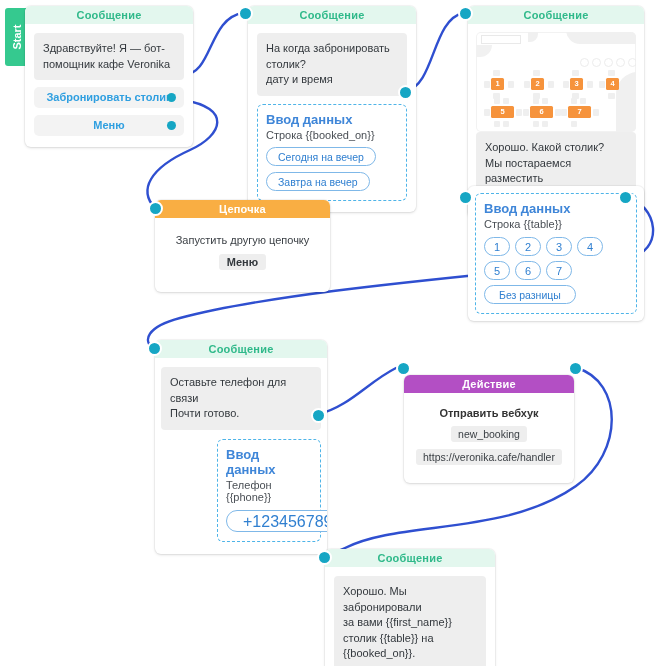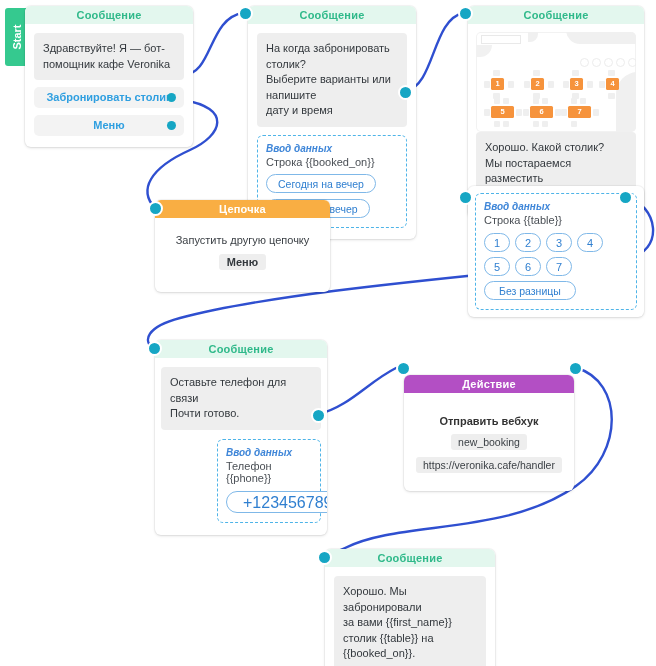--- a/index.html
+++ b/index.html
@@ -44,21 +44,21 @@
   .opt .dot-in{
     position:absolute;right:8px;top:50%;width:9px;height:9px;margin-top:-4.5px;
     border-radius:50%;background:#16a6c4;
   }
 
   
   .input-block{
     border:1.4px dashed #4eb4e8;border-radius:6px;
     background:#ffffff;padding:7px 8px 9px 8px;position:relative;
   }
-  .inp-title{font-size:10px;font-weight:bold;color:#3f86d8;font-style:italic;}
+  .inp-title{font-size:13px;font-weight:bold;color:#3f86d8;}
   .inp-sub{font-size:11px;color:#4a4f55;margin-top:2px;}
   .chips{margin-top:6px;display:flex;flex-wrap:wrap;gap:5px;}
   .chip{
     border:1.2px solid #7fb8e8;border-radius:13px;
     height:19px;line-height:18px;padding:0 11px;
     font-size:10.5px;font-weight:normal;color:#2f7fd0;
     background:#fff;box-sizing:border-box;
   }
   .chip.num{padding:0;width:26px;text-align:center;font-size:11px;}
   .chip.wide{padding:0 14px;}
@@ -86,21 +86,21 @@
   
   #start-tab{
     position:absolute;left:5px;top:8px;width:23px;height:58px;
     background:#35c98f;border-radius:3px;
   }
   #start-tab .lbl{
     position:absolute;left:50%;top:50%;
     transform:translate(-50%,-50%) rotate(-90deg);
     font-size:11px;font-weight:bold;color:#ffffff;white-space:nowrap;
   }
-  .act-line{text-align:center;font-size:11px;font-weight:bold;color:#333;margin-top:10px;}
+  .act-line{text-align:center;font-size:11px;font-weight:bold;color:#333;margin-top:2px;}
   .act-pill{
     display:block;margin:7px auto 0 auto;width:fit-content;
     background:#eeeeee;border-radius:3px;padding:2px 7px;
     font-size:10.5px;color:#3a3f44;
   }
   .chain-txt{text-align:center;font-size:11px;color:#3a3f44;}
   .chain-pill{
     display:block;margin:8px auto 0 auto;width:fit-content;
     background:#eeeeee;border-radius:3px;padding:2px 8px;
     font-size:11px;font-weight:bold;color:#33383d;
@@ -146,21 +146,20 @@
         <span class="dot-in"></span>
       </div>
     </div>
   </div>
 
   <div class="node node-card" style="left:248px;top:6px;width:168px;">
     <div class="hdr hdr-msg">Сообщение</div>
     <div class="body">
       <div class="bubble">
         <p>На когда забронировать столик?</p>
-        <p>Выберите варианты или напишите</p>
         <p>дату и время</p>
       </div>
       <div class="input-block" style="margin-top:8px;">
         <div class="inp-title">Ввод данных</div>
         <div class="inp-sub">Строка  {{booked_on}}</div>
         <div class="chips" style="flex-direction:column;align-items:flex-start;gap:6px;">
           <div class="chip">Сегодня на вечер</div>
           <div class="chip">Завтра на вечер</div>
         </div>
       </div>

